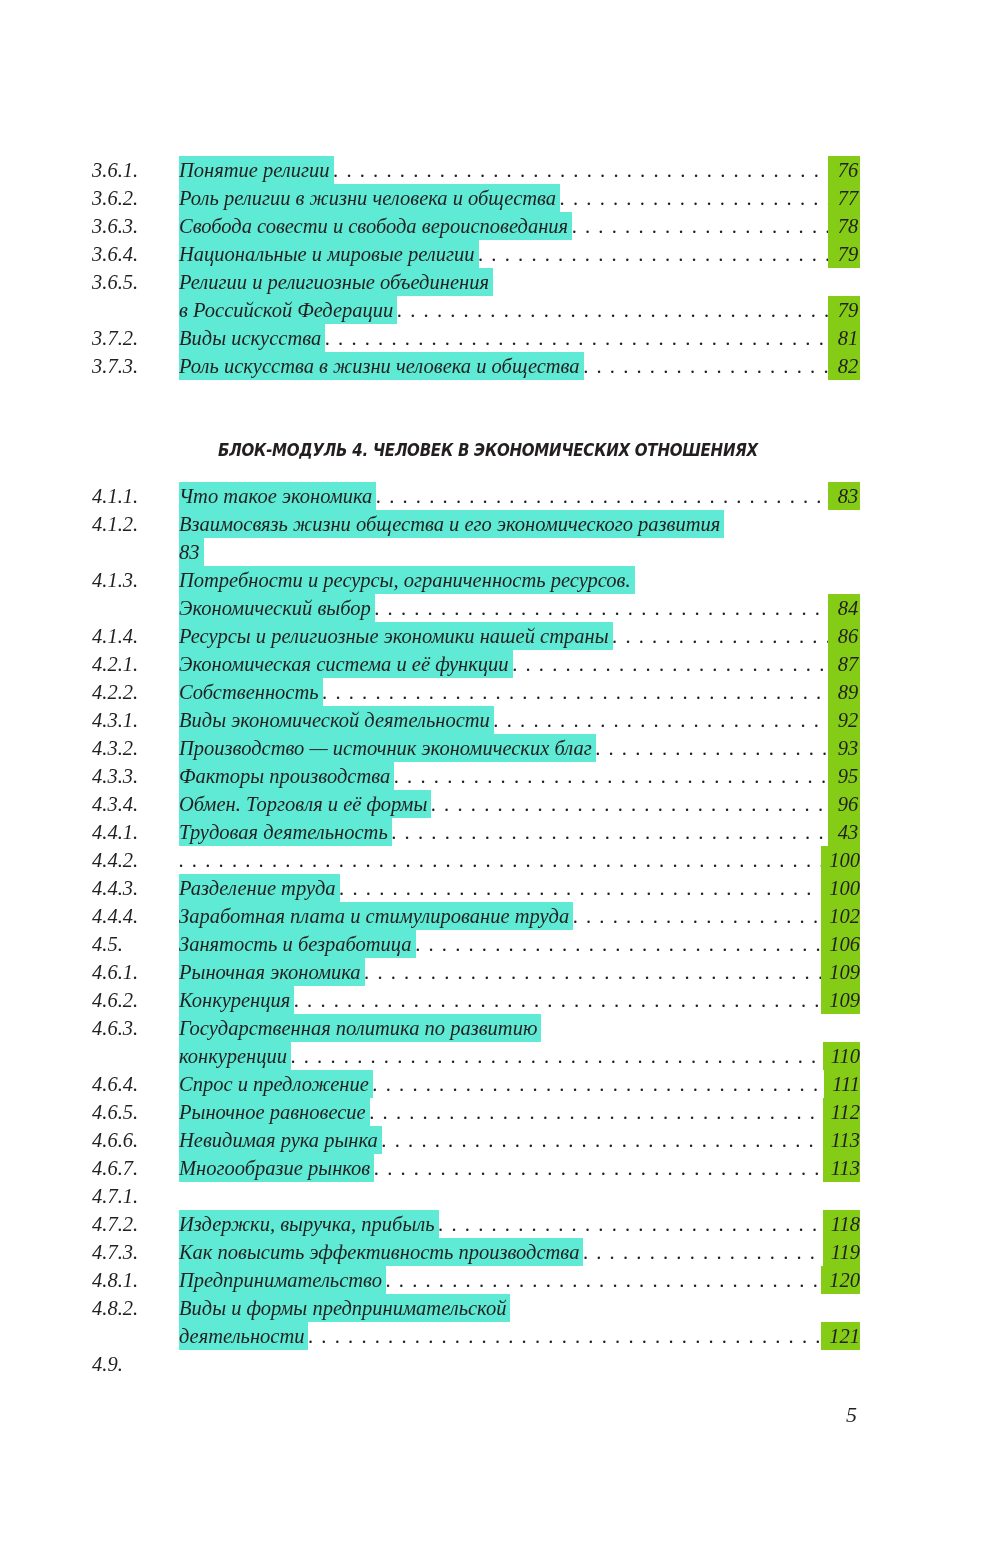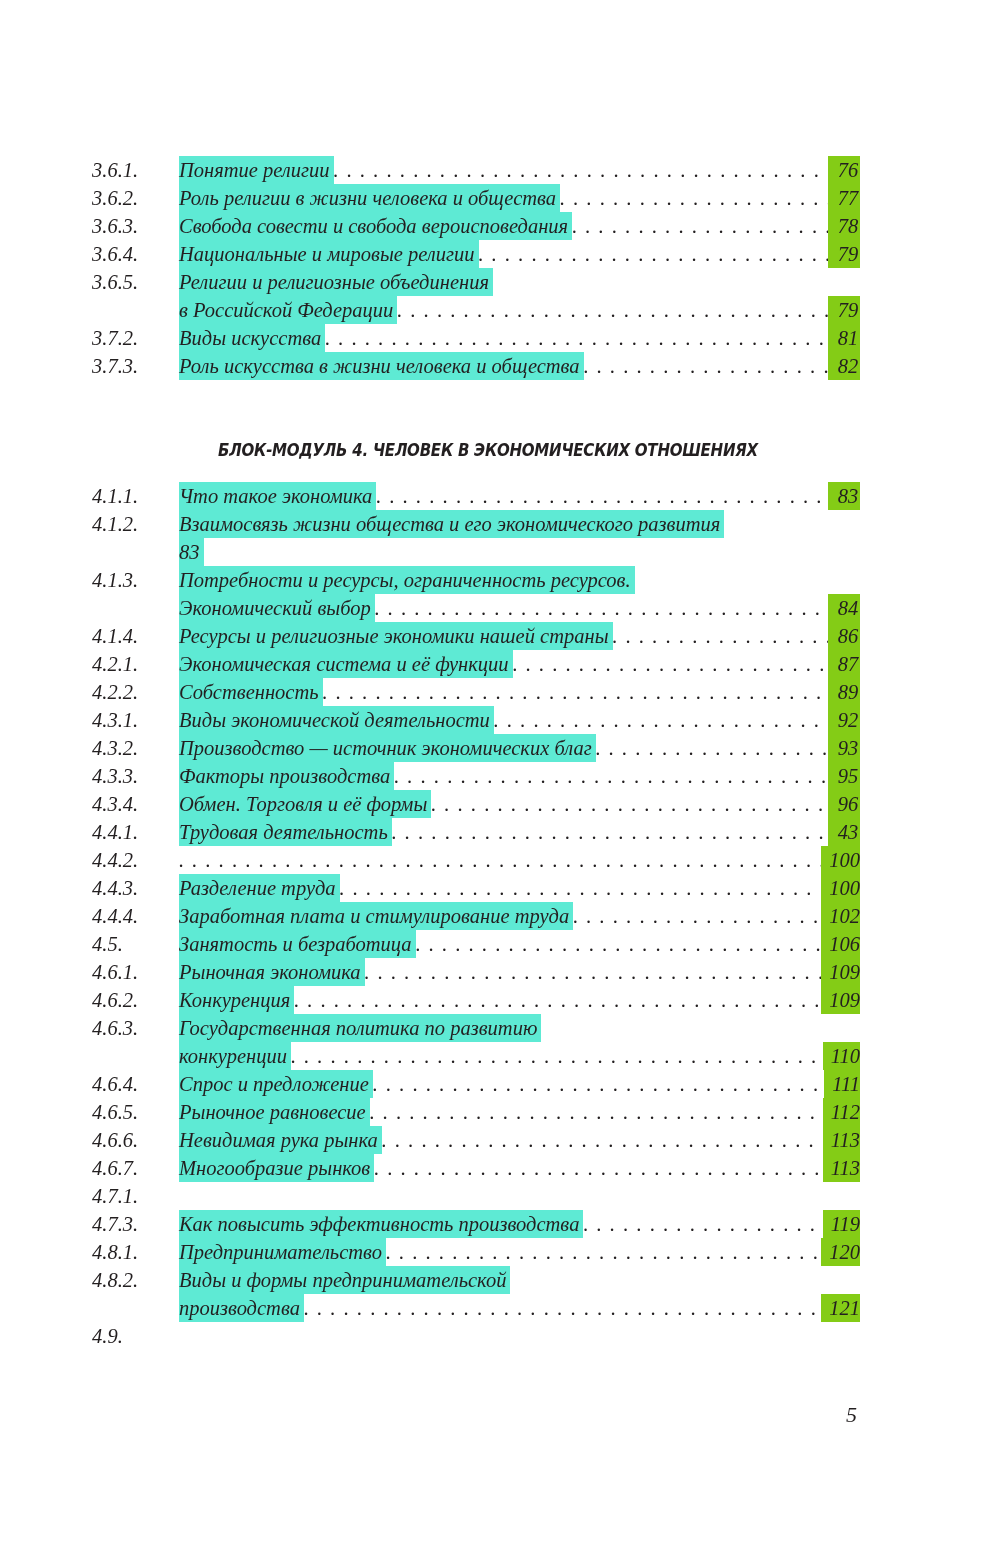--- a/index.html
+++ b/index.html
@@ -275,20 +275,28 @@
         <div class="title-wrap">
           <span class="title">Многообразие рынков</span>
           <span class="dots"></span>
           <span class="page-num">113</span>
         </div>
       </div>
       <div class="row">
         <span class="num">4.7.1.</span>
       </div>
       <div class="row">
+        <span class="num">4.7.2.</span>
+        <div class="title-wrap">
+          <span class="title">Издержки, выручка, прибыль</span>
+          <span class="dots"></span>
+          <span class="page-num">118</span>
+        </div>
+      </div>
+      <div class="row">
         <span class="num">4.7.3.</span>
         <div class="title-wrap">
           <span class="title">Как повысить эффективность производства</span>
           <span class="dots"></span>
           <span class="page-num">119</span>
         </div>
       </div>
       <div class="row">
         <span class="num">4.8.1.</span>
         <div class="title-wrap">
@@ -298,21 +306,21 @@
         </div>
       </div>
       <div class="row">
         <span class="num">4.8.2.</span>
         <div class="title-wrap">
           <span class="title">Виды и формы предпринимательской</span>
         </div>
       </div>
       <div class="row">
         <div class="title-wrap">
-          <span class="title">производства</span>
+          <span class="title">деятельности</span>
           <span class="dots"></span>
           <span class="page-num">121</span>
         </div>
       </div>
       <div class="row">
         <span class="num">4.9.</span>
       </div>
     </div>
   <div class="footer-num">5</div>
 </div>

